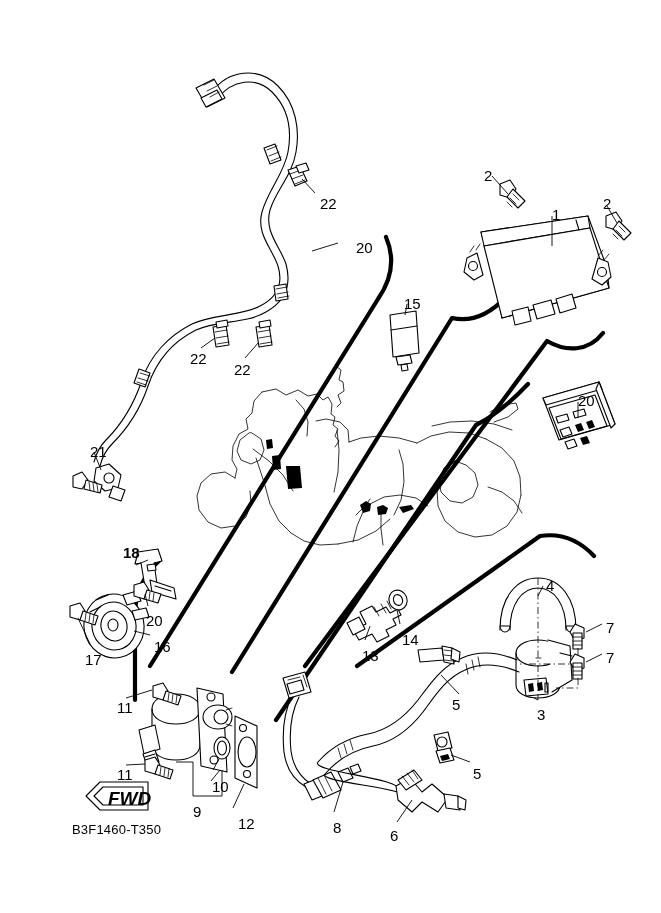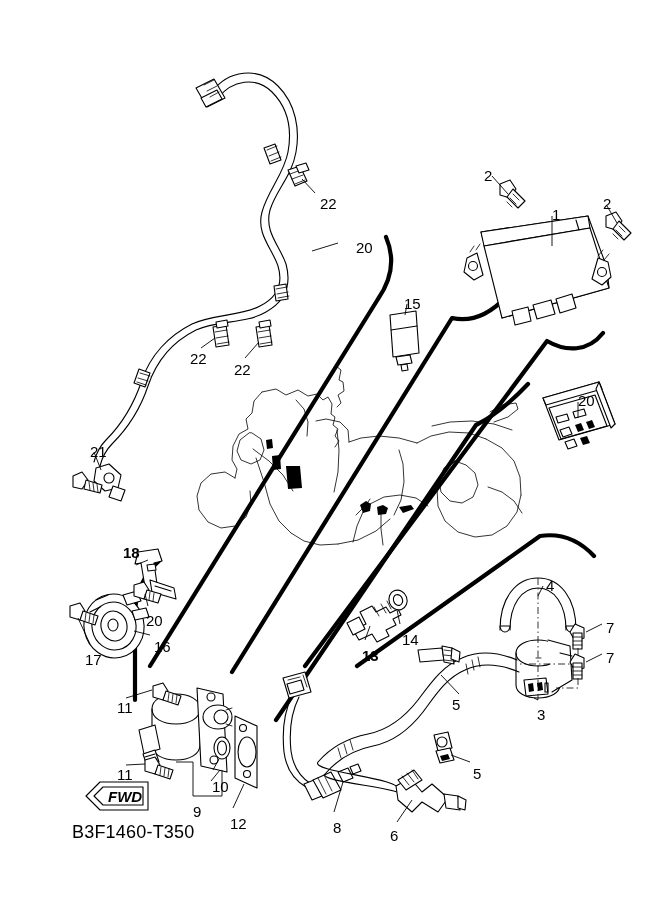--- a/index.html
+++ b/index.html
@@ -2,21 +2,21 @@
 <html><head>
 <meta charset="utf-8">
 <style>
   html,body{margin:0;padding:0;background:#ffffff;}
   body{width:661px;height:913px;overflow:hidden;
        font-family:"Liberation Sans", sans-serif;color:#000;}
   #stage{position:relative;width:661px;height:913px;background:#fff;}
   #art{position:absolute;left:0;top:0;width:661px;height:913px;}
   .callout{position:absolute;font-family:"Liberation Sans",sans-serif;
            font-size:15px;color:#000;line-height:1;white-space:nowrap;}
-  #partno{position:absolute;left:72px;top:822px;font-size:18px;letter-spacing:.2px;}
+  #partno{position:absolute;left:72px;top:822px;font-size:13px;letter-spacing:.2px;}
 </style>
 </head>
 <body>
 
 <div id="stage">
 
   <svg id="art" viewBox="0 0 661 913">
     <defs>
       <style>
         .ln{fill:none;stroke:#000;stroke-width:1.1;stroke-linecap:round;stroke-linejoin:round;}
@@ -374,32 +374,32 @@
   <span class="callout" style="left:452px;top:697px;">5</span>
   <span class="callout" style="left:473px;top:766px;">5</span>
   <span class="callout" style="left:390px;top:828px;">6</span>
   <span class="callout" style="left:606px;top:620px;">7</span>
   <span class="callout" style="left:606px;top:650px;">7</span>
   <span class="callout" style="left:333px;top:820px;">8</span>
   <span class="callout" style="left:193px;top:804px;">9</span>
   <span class="callout" style="left:212px;top:779px;">10</span>
   <span class="callout" style="left:117px;top:700px;">11</span>
   <span class="callout" style="left:117px;top:767px;">11</span>
-  <span class="callout" style="left:230px;top:816px;">12</span>
-  <span class="callout" style="left:362px;top:648px;font-weight:bold;">13</span>
+  <span class="callout" style="left:238px;top:816px;">12</span>
+  <span class="callout" style="left:362px;top:648px;">13</span>
   <span class="callout" style="left:402px;top:632px;">14</span>
   <span class="callout" style="left:404px;top:296px;">15</span>
   <span class="callout" style="left:154px;top:639px;">16</span>
   <span class="callout" style="left:85px;top:652px;">17</span>
   <span class="callout" style="left:123px;top:545px;font-weight:bold;">18</span>
   <span class="callout" style="left:146px;top:613px;">20</span>
   <span class="callout" style="left:356px;top:240px;">20</span>
   <span class="callout" style="left:90px;top:444px;">21</span>
   <span class="callout" style="left:320px;top:196px;">22</span>
   <span class="callout" style="left:190px;top:351px;">22</span>
   <span class="callout" style="left:234px;top:362px;">22</span>
   <span class="callout" style="left:578px;top:393px;">20</span>
 
-  <span class="callout" style="left:108px;top:789px;font-size:15px;font-weight:bold;font-style:italic;">FWD</span>
+  <span class="callout" style="left:108px;top:789px;font-size:19px;font-weight:bold;font-style:italic;">FWD</span>
 
   <span id="partno">B3F1460-T350</span>
 
 </div>
 
 </body></html>

